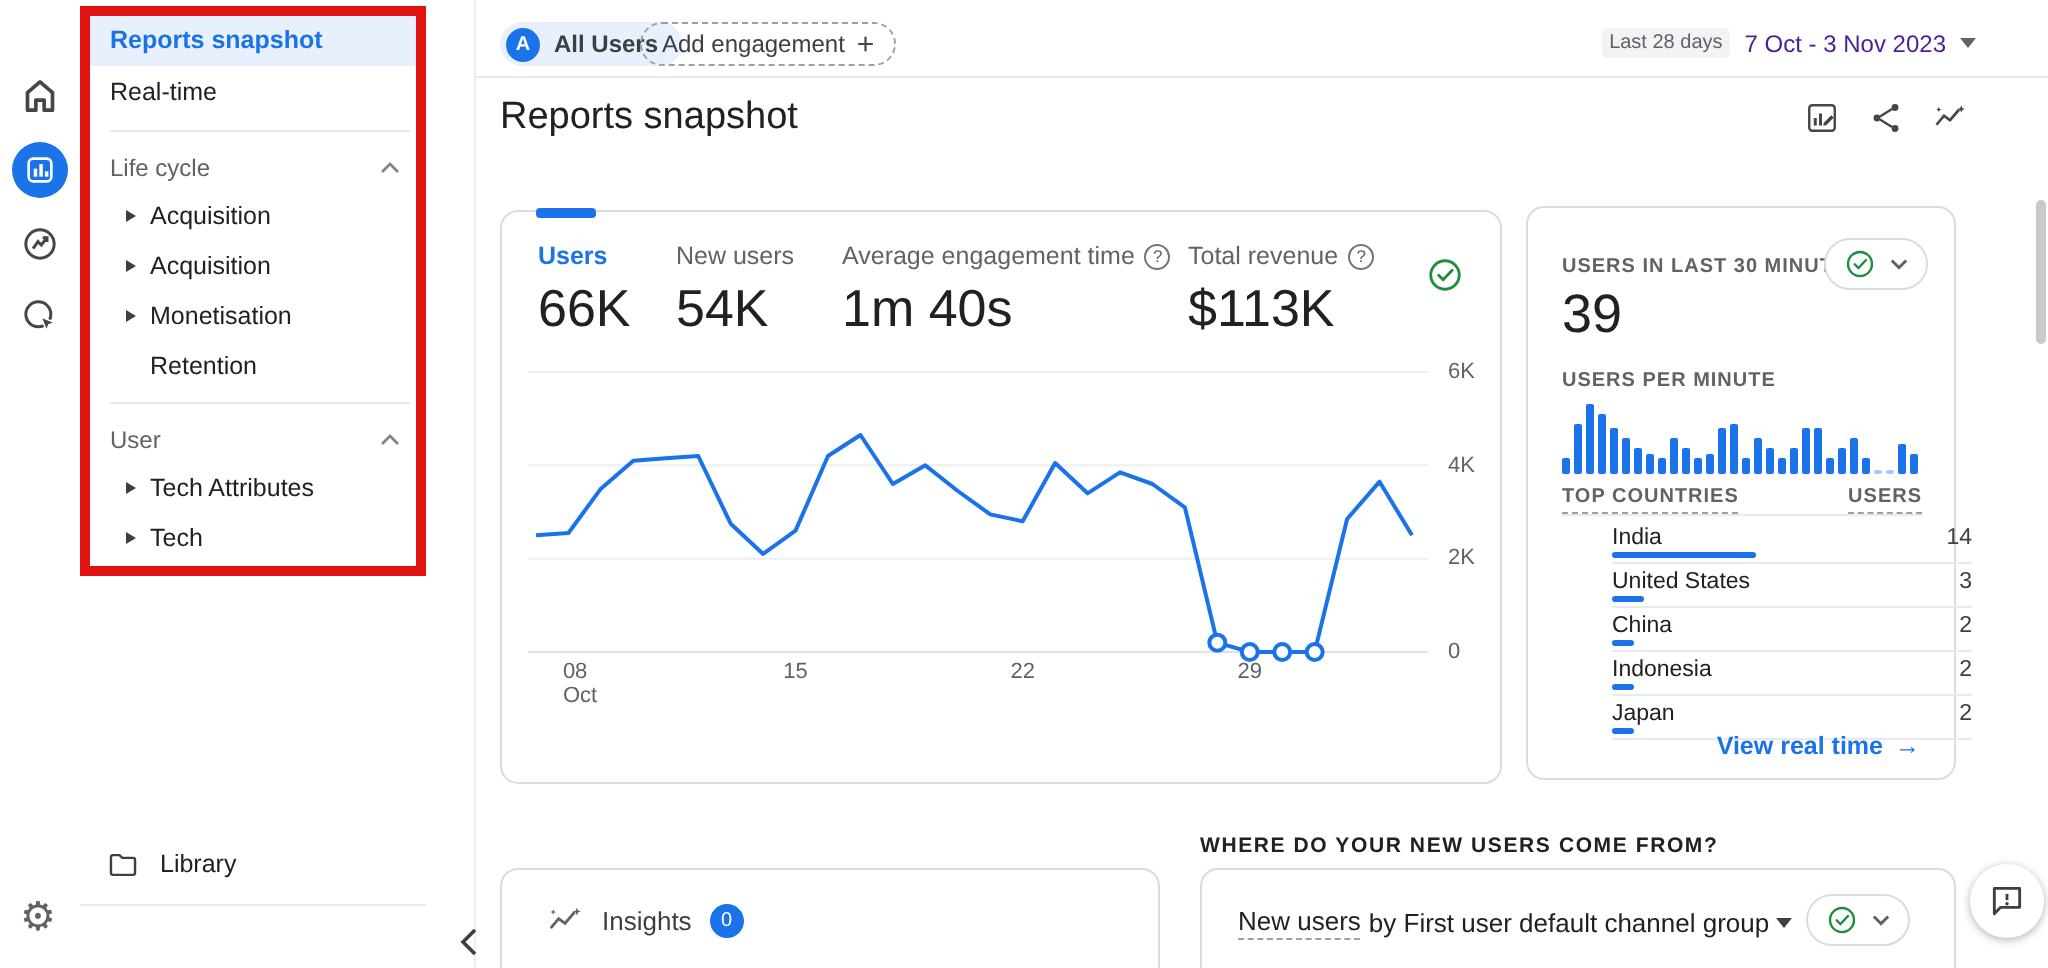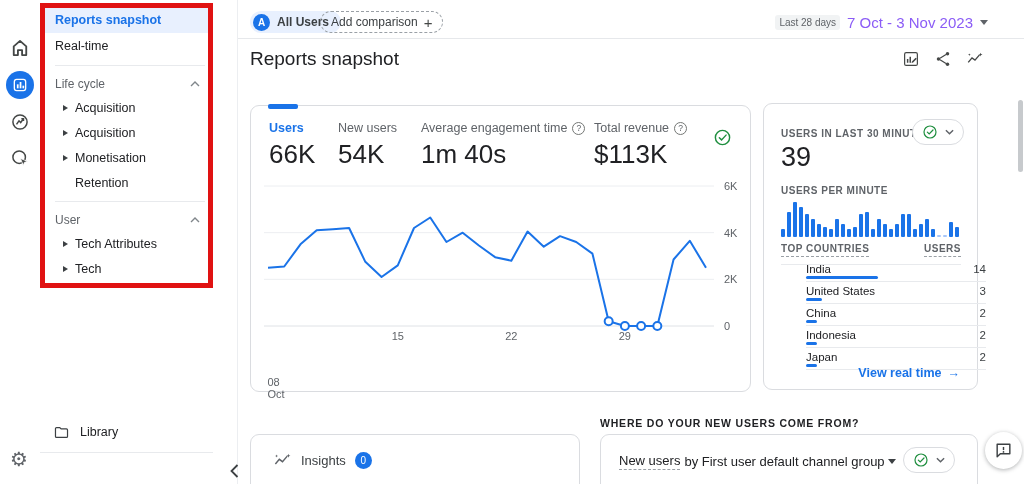--- a/index.html
+++ b/index.html
@@ -35,21 +35,21 @@
   .audience-pill{position:absolute;left:250px;top:11px;height:22px;background:#e8f0fe;border-radius:11px;
                  display:flex;align-items:center;padding:0 12px 0 3px;gap:7px;cursor:pointer;}
   .avatar{width:17px;height:17px;border-radius:50%;background:#1a73e8;color:#fff;font-size:10px;font-weight:bold;
           display:flex;align-items:center;justify-content:center;}
   .audience-label{font-size:12px;font-weight:bold;color:#3c4043;}
   .comparison-pill{position:absolute;left:320px;top:11px;height:22px;border:1px dashed #9aa0a6;border-radius:12px;
                    display:flex;align-items:center;padding:0 10px;gap:6px;font-size:12px;color:#3c4043;box-sizing:border-box;cursor:pointer;}
   .plus{font-size:15px;color:#444746;line-height:1;}
   .date-area{position:absolute;right:36px;top:14px;display:flex;align-items:center;gap:7px;cursor:pointer;}
   .date-preset{font-size:10px;color:#5f6368;background:#f1f3f4;padding:2px 4px;border-radius:3px;}
-  .date-range{font-size:15px;color:#8b5cf6;}
+  .date-range{font-size:12px;color:#4c1d95;}
   .caret-down{width:0;height:0;border-left:4px solid transparent;border-right:4px solid transparent;border-top:5px solid #5f6368;}
   .hairline{position:absolute;left:237px;right:0;top:38px;height:1px;background:#e6e8eb;}
   .page-title{position:absolute;left:250px;top:48px;font-size:19px;color:#202124;}
   .head-icons{position:absolute;right:40px;top:50px;display:flex;gap:14px;}
   .head-icons .hi{cursor:pointer;}
   
   .card{position:absolute;background:#fff;border:1px solid #dadce0;border-radius:9px;box-sizing:border-box;}
   .kpi-card{left:250px;top:105px;width:501px;height:287px;}
   .metric-indicator{position:absolute;left:268px;top:104px;width:30px;height:5px;background:#1a73e8;border-radius:2px;z-index:2;}
   .kpi-col{position:absolute;top:15px;}
@@ -66,21 +66,21 @@
   
   .rt-card{left:763px;top:103px;width:215px;height:287px;}
   .rt-title{position:absolute;left:17px;top:24px;font-size:10px;letter-spacing:.5px;color:#5f6368;font-weight:bold;white-space:nowrap;}
   .status-pill{display:inline-flex;align-items:center;gap:7px;padding:4px 9px;border:1px solid #dadce0;border-radius:15px;background:#fff;cursor:pointer;}
   .rt-pill{position:absolute;right:13px;top:15px;}
   .rt-value{position:absolute;left:17px;top:38px;font-size:27px;color:#202124;}
   .rt-sub{position:absolute;left:17px;top:81px;font-size:10px;letter-spacing:.5px;color:#5f6368;font-weight:bold;}
   .bars{position:absolute;left:17px;top:96px;width:180px;height:37px;display:flex;align-items:flex-end;gap:2px;}
   .minute-bar{width:4px;background:#1a73e8;border-radius:1px;}
   .tc-head{position:absolute;left:17px;top:139px;width:180px;display:flex;justify-content:space-between;
-           font-size:10px;letter-spacing:.5px;color:#5f6368;font-weight:bold;padding-bottom:7px;border-bottom:1px solid #e8eaed;}
+           font-size:10px;letter-spacing:.5px;color:#5f6368;font-weight:bold;border-bottom:1px solid #e8eaed;}
   .dashed-u{border-bottom:1px dashed #9aa0a6;padding-bottom:2px;}
   .tc-list{position:absolute;left:17px;top:156px;width:180px;margin-left:25px;}
   .country-row{position:relative;height:21px;border-bottom:1px solid #e8eaed;}
   .c-name{position:absolute;left:0;top:3px;font-size:11.5px;color:#202124;}
   .c-val{position:absolute;right:0;top:3px;font-size:11.5px;color:#3c4043;}
   .c-bar{position:absolute;left:0;bottom:2px;height:3px;background:#1a73e8;border-radius:2px;}
   .rt-link{position:absolute;right:17px;bottom:9px;font-size:12.5px;color:#1a73e8;font-weight:bold;display:flex;align-items:center;gap:6px;cursor:pointer;}
   
   .insights-card{left:250px;top:434px;width:330px;height:70px;}
   .insights-inner{position:absolute;left:22px;top:16px;display:flex;align-items:center;gap:9px;}
@@ -195,21 +195,21 @@
     </div>
   </div>
 
   <div class="red-box"></div>
 
   <div class="audience-pill">
     <span class="avatar">A</span>
     <span class="audience-label">All Users</span>
   </div>
   <div class="comparison-pill">
-    <span>Add comparison</span>
+    <span>Add engagement</span>
     <span class="plus">+</span>
   </div>
   <div class="date-area">
     <span class="date-preset">Last 28 days</span>
     <span class="date-range">7 Oct - 3 Nov 2023</span>
     <span class="caret-down"></span>
   </div>
   <div class="hairline"></div>
 
   <div class="page-title">Reports snapshot</div>
@@ -281,21 +281,21 @@
           <circle cx="377.1111111111111" cy="144" r="4" fill="#fff" stroke="#1a73e8" stroke-width="2"></circle>
           <circle cx="393.3333333333333" cy="144" r="4" fill="#fff" stroke="#1a73e8" stroke-width="2"></circle>
         </svg>
       <div>
           <div class="ytick" style="top: -2px;">6K</div>
           <div class="ytick" style="top: 44.6667px;">4K</div>
           <div class="ytick" style="top: 91.3333px; text-align: center;">2K</div>
           <div class="ytick" style="top: 138px;">0</div>
         </div>
       <div class="xticks">
-          <div class="xtick" style="left: 12px; margin-top: 46px;">
+          <div class="xtick" style="left: 26px;">
             <div>08</div>
             <div>Oct</div>
           </div>
           <div class="xtick" style="left: 133.778px;">
             <div>15</div>
           </div>
           <div class="xtick" style="left: 247.333px;">
             <div>22</div>
           </div>
           <div class="xtick" style="left: 360.889px;">

